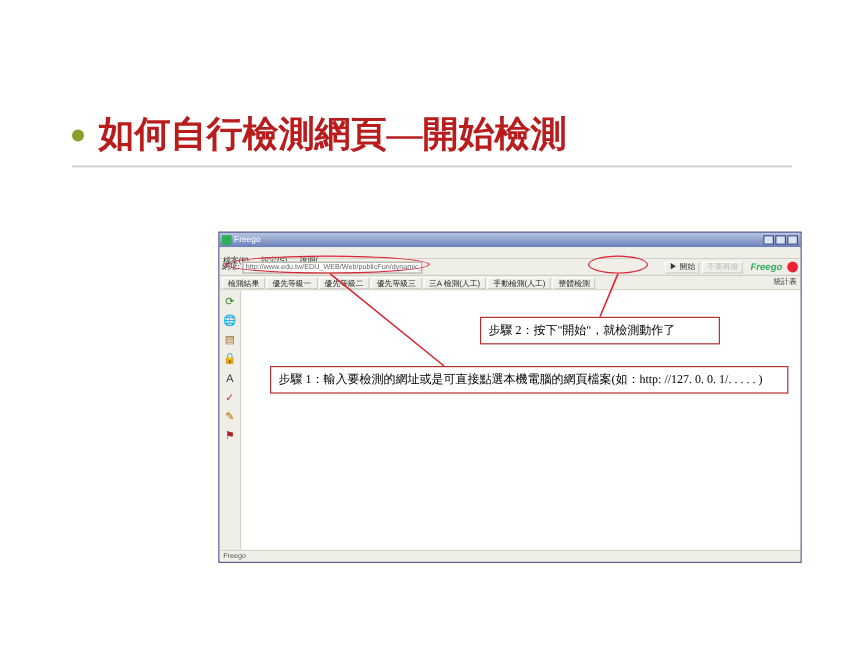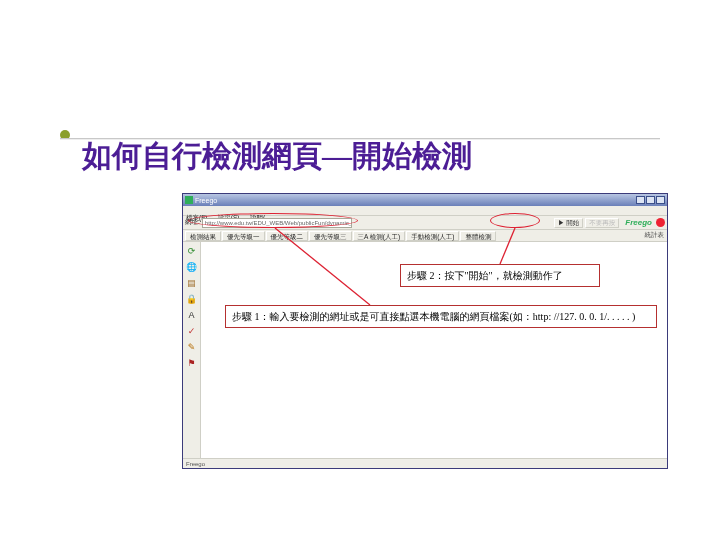--- a/index.html
+++ b/index.html
@@ -1,20 +1,20 @@
 <!DOCTYPE html>
 <html><head>
 <meta charset="utf-8">
 <style>
   * { margin: 0; padding: 0; box-sizing: border-box; }
   html, body { width: 720px; height: 540px; background: #ffffff; font-family: "Microsoft JhengHei", "PMingLiU", sans-serif; }
   .slide { position: relative; width: 720px; height: 540px; background: #fff; }
   .title-row { position: absolute; top: 92px; left: 60px; width: 600px; display: flex; align-items: center; }
   .bullet { width: 10px; height: 10px; border-radius: 50%; background: #8b9f2d; margin-right: 12px; flex-shrink: 0; }
-  .title { font-size: 30px; font-weight: bold; color: #4c1d95; font-family: "PMingLiU", serif; margin-top: 44px; }
+  .title { font-size: 30px; font-weight: bold; color: #b91c1c; font-family: "PMingLiU", serif; }
   .underline { position: absolute; top: 138px; left: 60px; width: 600px; height: 1px; background: #c8c8c8; box-shadow: 0 1px 0 #eee; }
   .app-window { position: absolute; top: 193px; left: 182px; width: 486px; height: 276px; border: 1px solid #3b3b7a; background: #f6f6f2; }
   .titlebar { height: 12px; background: linear-gradient(#b8c6e2, #6a7fb8); display: flex; align-items: center; padding: 0 2px; }
   .titlebar .t-icon { width: 8px; height: 8px; background: #2fae5a; margin-right: 2px; }
   .titlebar .t-text { color: #fff; font-size: 7px; flex: 1; }
   .titlebar .win-btns { display: flex; gap: 1px; }
   .titlebar .win-btns span { width: 9px; height: 8px; background: #dce4f3; border: 1px solid #3b4f8a; display: inline-block; }
   .menubar { height: 10px; background: #efeee7; border-bottom: 1px solid #cfcfc6; padding-left: 3px; }
   .menubar span { font-size: 6.5px; color: #222; margin-right: 6px; }
   .urlbar { height: 14px; background: #efeee7; border-bottom: 1px solid #cfcfc6; display: flex; align-items: center; padding: 0 2px; gap: 2px; }

